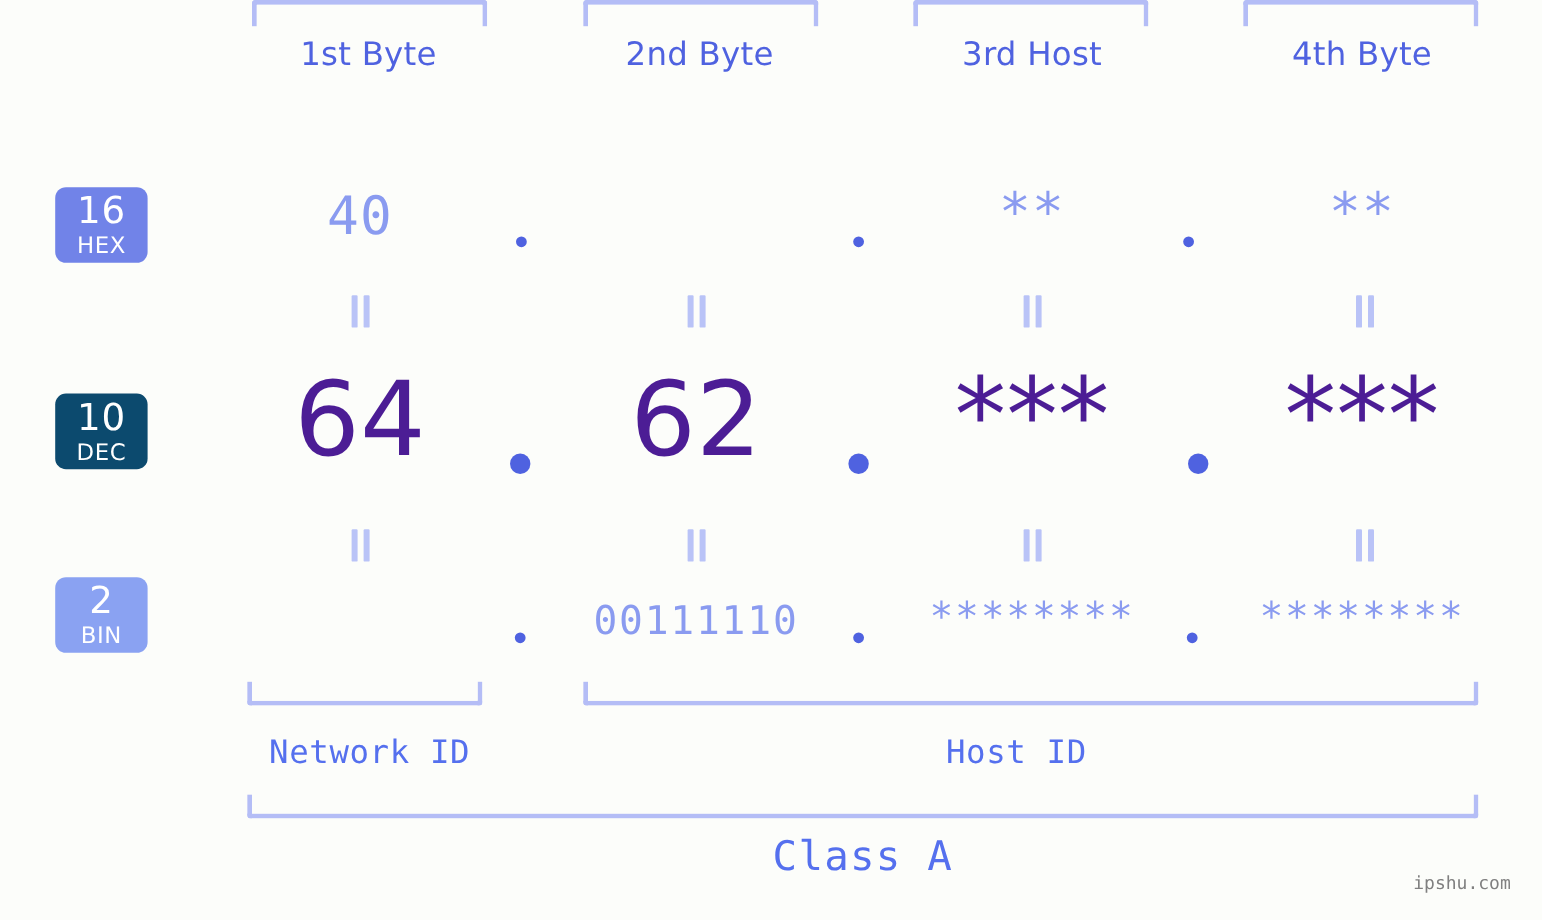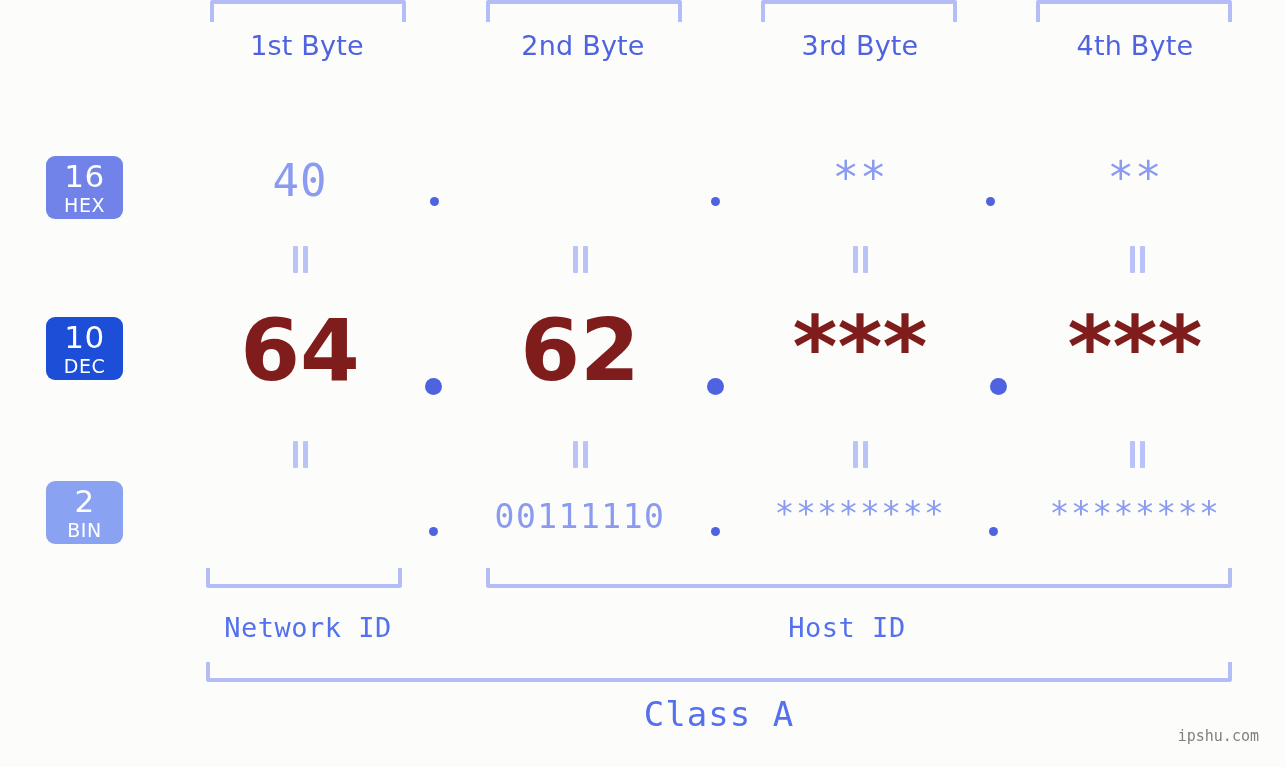--- a/index.html
+++ b/index.html
@@ -91,22 +91,22 @@
   }
   .cell.hex {
     font-family: "DejaVu Sans Mono", monospace;
     font-size: 44px;
     font-weight: 400;
     letter-spacing: 1px;
   }
   .cell.dec {
     font-family: "DejaVu Sans", sans-serif;
     font-size: 86px;
-    font-weight: 700;
-    color: #7f1d1d;
+    font-weight: 400;
+    color: #4c1d95;
     letter-spacing: 0px;
   }
   .cell.bin {
     font-family: "DejaVu Sans Mono", monospace;
     font-size: 33px;
     font-weight: 400;
     letter-spacing: 1.5px;
   }
 
   
@@ -168,33 +168,33 @@
     letter-spacing: 0px;
   }
 </style>
 </head>
 <body>
 
 <div id="stage">
 
   <div class="byte-header" style="left:177px;">1st Byte</div>
   <div class="byte-header" style="left:453px;">2nd Byte</div>
-  <div class="byte-header" style="left:730px;">3rd Byte</div>
+  <div class="byte-header" style="left:730px;">3rd Host</div>
   <div class="byte-header" style="left:1005px;">4th Byte</div>
 
   <div class="bracket-top" style="left:210px;  width:196px;"></div>
   <div class="bracket-top" style="left:486px;  width:196px;"></div>
   <div class="bracket-top" style="left:761px;  width:196px;"></div>
   <div class="bracket-top" style="left:1036px; width:196px;"></div>
 
   <div class="badge" style="top:156px; background:#7183e8;">
     <span class="num">16</span>
     <span class="name">HEX</span>
   </div>
-  <div class="badge" style="top:317px; background:#1d4ed8;">
+  <div class="badge" style="top:328px; background:#0c4a6e;">
     <span class="num">10</span>
     <span class="name">DEC</span>
   </div>
   <div class="badge" style="top:481px; background:#8aa2f2;">
     <span class="num">2</span>
     <span class="name">BIN</span>
   </div>
 
   <div class="cell hex" style="left:170px; top:155px; width:260px;">40</div>
   <div class="dot small" style="left:430px; top:197px;"></div>

